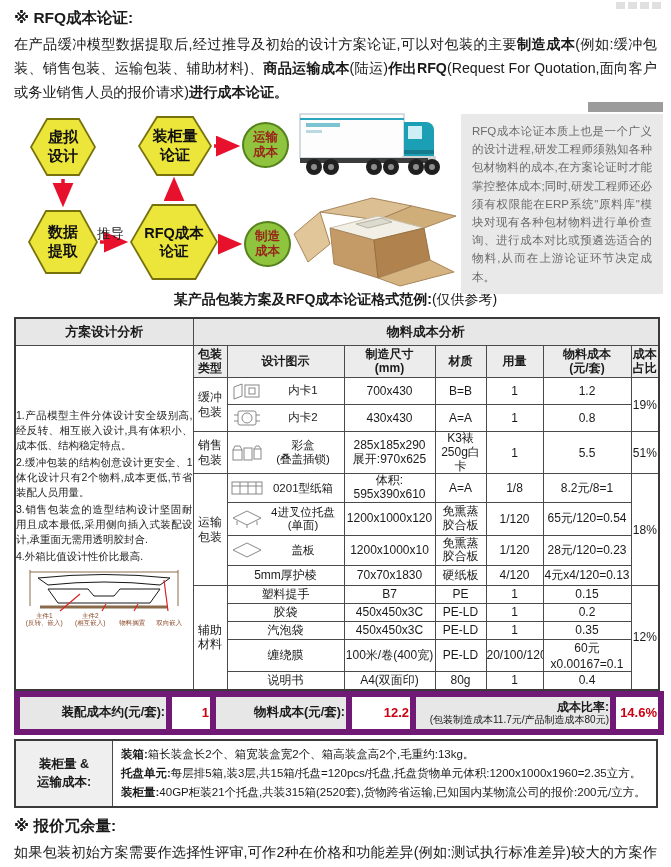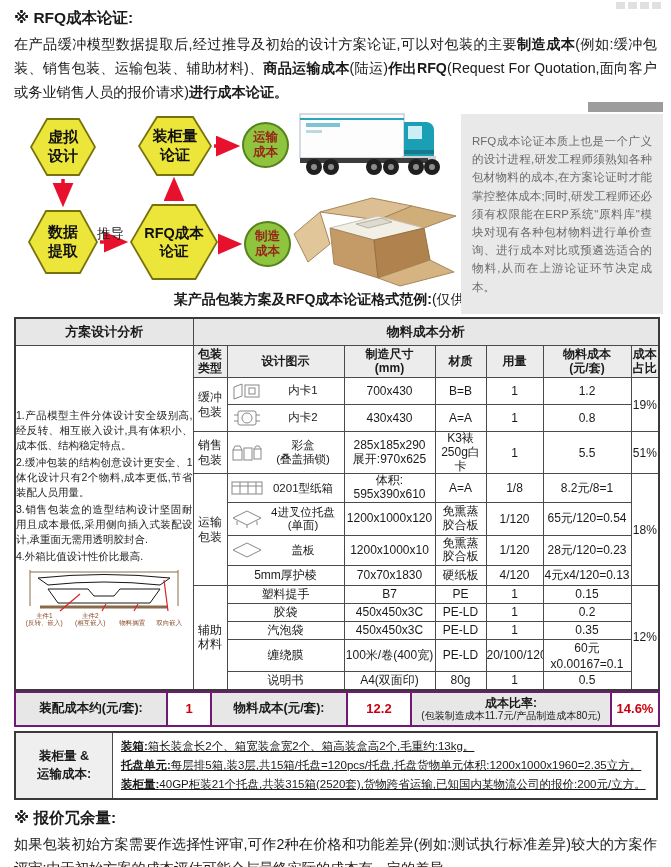--- a/index.html
+++ b/index.html
@@ -24,21 +24,21 @@
   .hex-cl{left:138px;top:10px;width:74px;height:60px;}
   .hex-rfq{left:130px;top:98px;width:88px;height:76px;}
   .hex-rfq .hexi{font-size:14.5px;}
   .circ{position:absolute;border-radius:50%;background:#8fc53e;border:2px solid #55821d;
         color:#99261a;font-weight:bold;font-size:12.5px;line-height:1.2;display:flex;
         align-items:center;justify-content:center;text-align:center;white-space:pre-line;box-sizing:border-box;}
   .c-tr{left:242px;top:16px;width:47px;height:46px;}
   .c-mf{left:244px;top:115px;width:47px;height:46px;}
   .derive{position:absolute;left:97px;top:119px;font-size:13.5px;color:#222;}
   .flowsvg{position:absolute;left:0;top:0;pointer-events:none;}
-  .sidenote{position:absolute;left:461px;top:8px;width:180px;padding:18px 11px;background:#e9e9e9;
+  .sidenote{position:absolute;left:461px;top:8px;width:180px;padding:8px 11px;background:#e9e9e9;
             color:#6b6b6b;font-size:11.5px;line-height:18.2px;text-align:justify;}
   .darkbar{position:absolute;left:588px;top:-4px;width:75px;height:10px;background:#9c9c9c;}
   .truck{position:absolute;left:298px;top:0px;}
   .carton{position:absolute;left:286px;top:84px;}
   
   .tbl-title{margin:3px 0 8px 0;text-align:center;font-size:14px;}
   .tbl-title b{font-weight:bold;}
   table.main{border-collapse:collapse;table-layout:fixed;width:644px;margin:4px 0 0 14px;
              border:2px solid #3a3a3a;}
   table.main th,table.main td{border:1px solid #4a4a4a;padding:0;font-size:12px;text-align:center;
@@ -57,32 +57,32 @@
   tr.r-a{height:27px;} tr.r-b{height:27px;} tr.r-c{height:32px;} tr.r-d{height:27px;}
   tr.r-e{height:33px;} tr.r-f{height:30px;} tr.r-g{height:20px;} tr.r-h{height:16px;}
   tr.r-i{height:16px;} tr.r-j{height:16px;} tr.r-k{height:20px;} tr.r-l{height:18px;}
   
   .xsec{position:relative;width:164px;height:58px;margin:4px auto 0 auto;}
   .xlab{position:absolute;bottom:0;font-size:6.5px;line-height:7px;color:#8a4a2a;
         white-space:pre-line;text-align:center;}
   
   table.sumtab{border-collapse:collapse;table-layout:fixed;width:644px;margin:0 0 0 14px;
                border:2px solid #3a3a3a;}
-  table.sumtab td{border:2px solid #701a75;height:30px;text-align:center;vertical-align:middle;}
+  table.sumtab td{border:6px solid #701a75;height:30px;text-align:right;vertical-align:middle;}
   .slab{background:#e7e7e7;font-weight:bold;font-size:12.5px;}
   .sval{color:#cc0011;font-weight:bold;font-size:13px;background:#fff;}
   .ratio1{font-weight:bold;font-size:12px;line-height:13px;}
   .ratio2{font-size:10px;line-height:11px;font-weight:normal;}
   
   .shipbox{margin:4px 0 0 14px;width:644px;box-sizing:border-box;border:2px solid #3a3a3a;display:flex;}
   .shlabel{flex:none;width:96px;background:#efefef;border-right:1px solid #4a4a4a;display:flex;
            align-items:center;justify-content:center;font-weight:bold;font-size:12.5px;
            text-align:center;white-space:pre-line;line-height:1.5;}
   .shbody{flex:1;padding:4px 8px;font-size:11.5px;line-height:19px;}
-  .shline{white-space:nowrap;text-decoration:underline;}
+  .shline{white-space:nowrap;}
   .shline b{font-weight:bold;}
   .redval{color:#cc0011;font-weight:bold;}
 </style>
 </head>
 <body>
 
 <div class="page">
 
   <div class="corner">
       <i></i>
@@ -404,21 +404,21 @@
       <td>PE-LD</td>
       <td class="f10">20/100/120</td>
       <td class="f10">60元x0.00167=0.1</td>
     </tr>
 
     <tr class="r-l">
       <td>说明书</td>
       <td>A4(双面印)</td>
       <td>80g</td>
       <td>1</td>
-      <td>0.5</td>
+      <td>0.4</td>
     </tr>
   </tbody>
     </table>
 
   <table class="sumtab">
     <colgroup>
       <col style="width:152px">
         <col style="width:44px">
         <col style="width:136px">
       <col style="width:64px">

